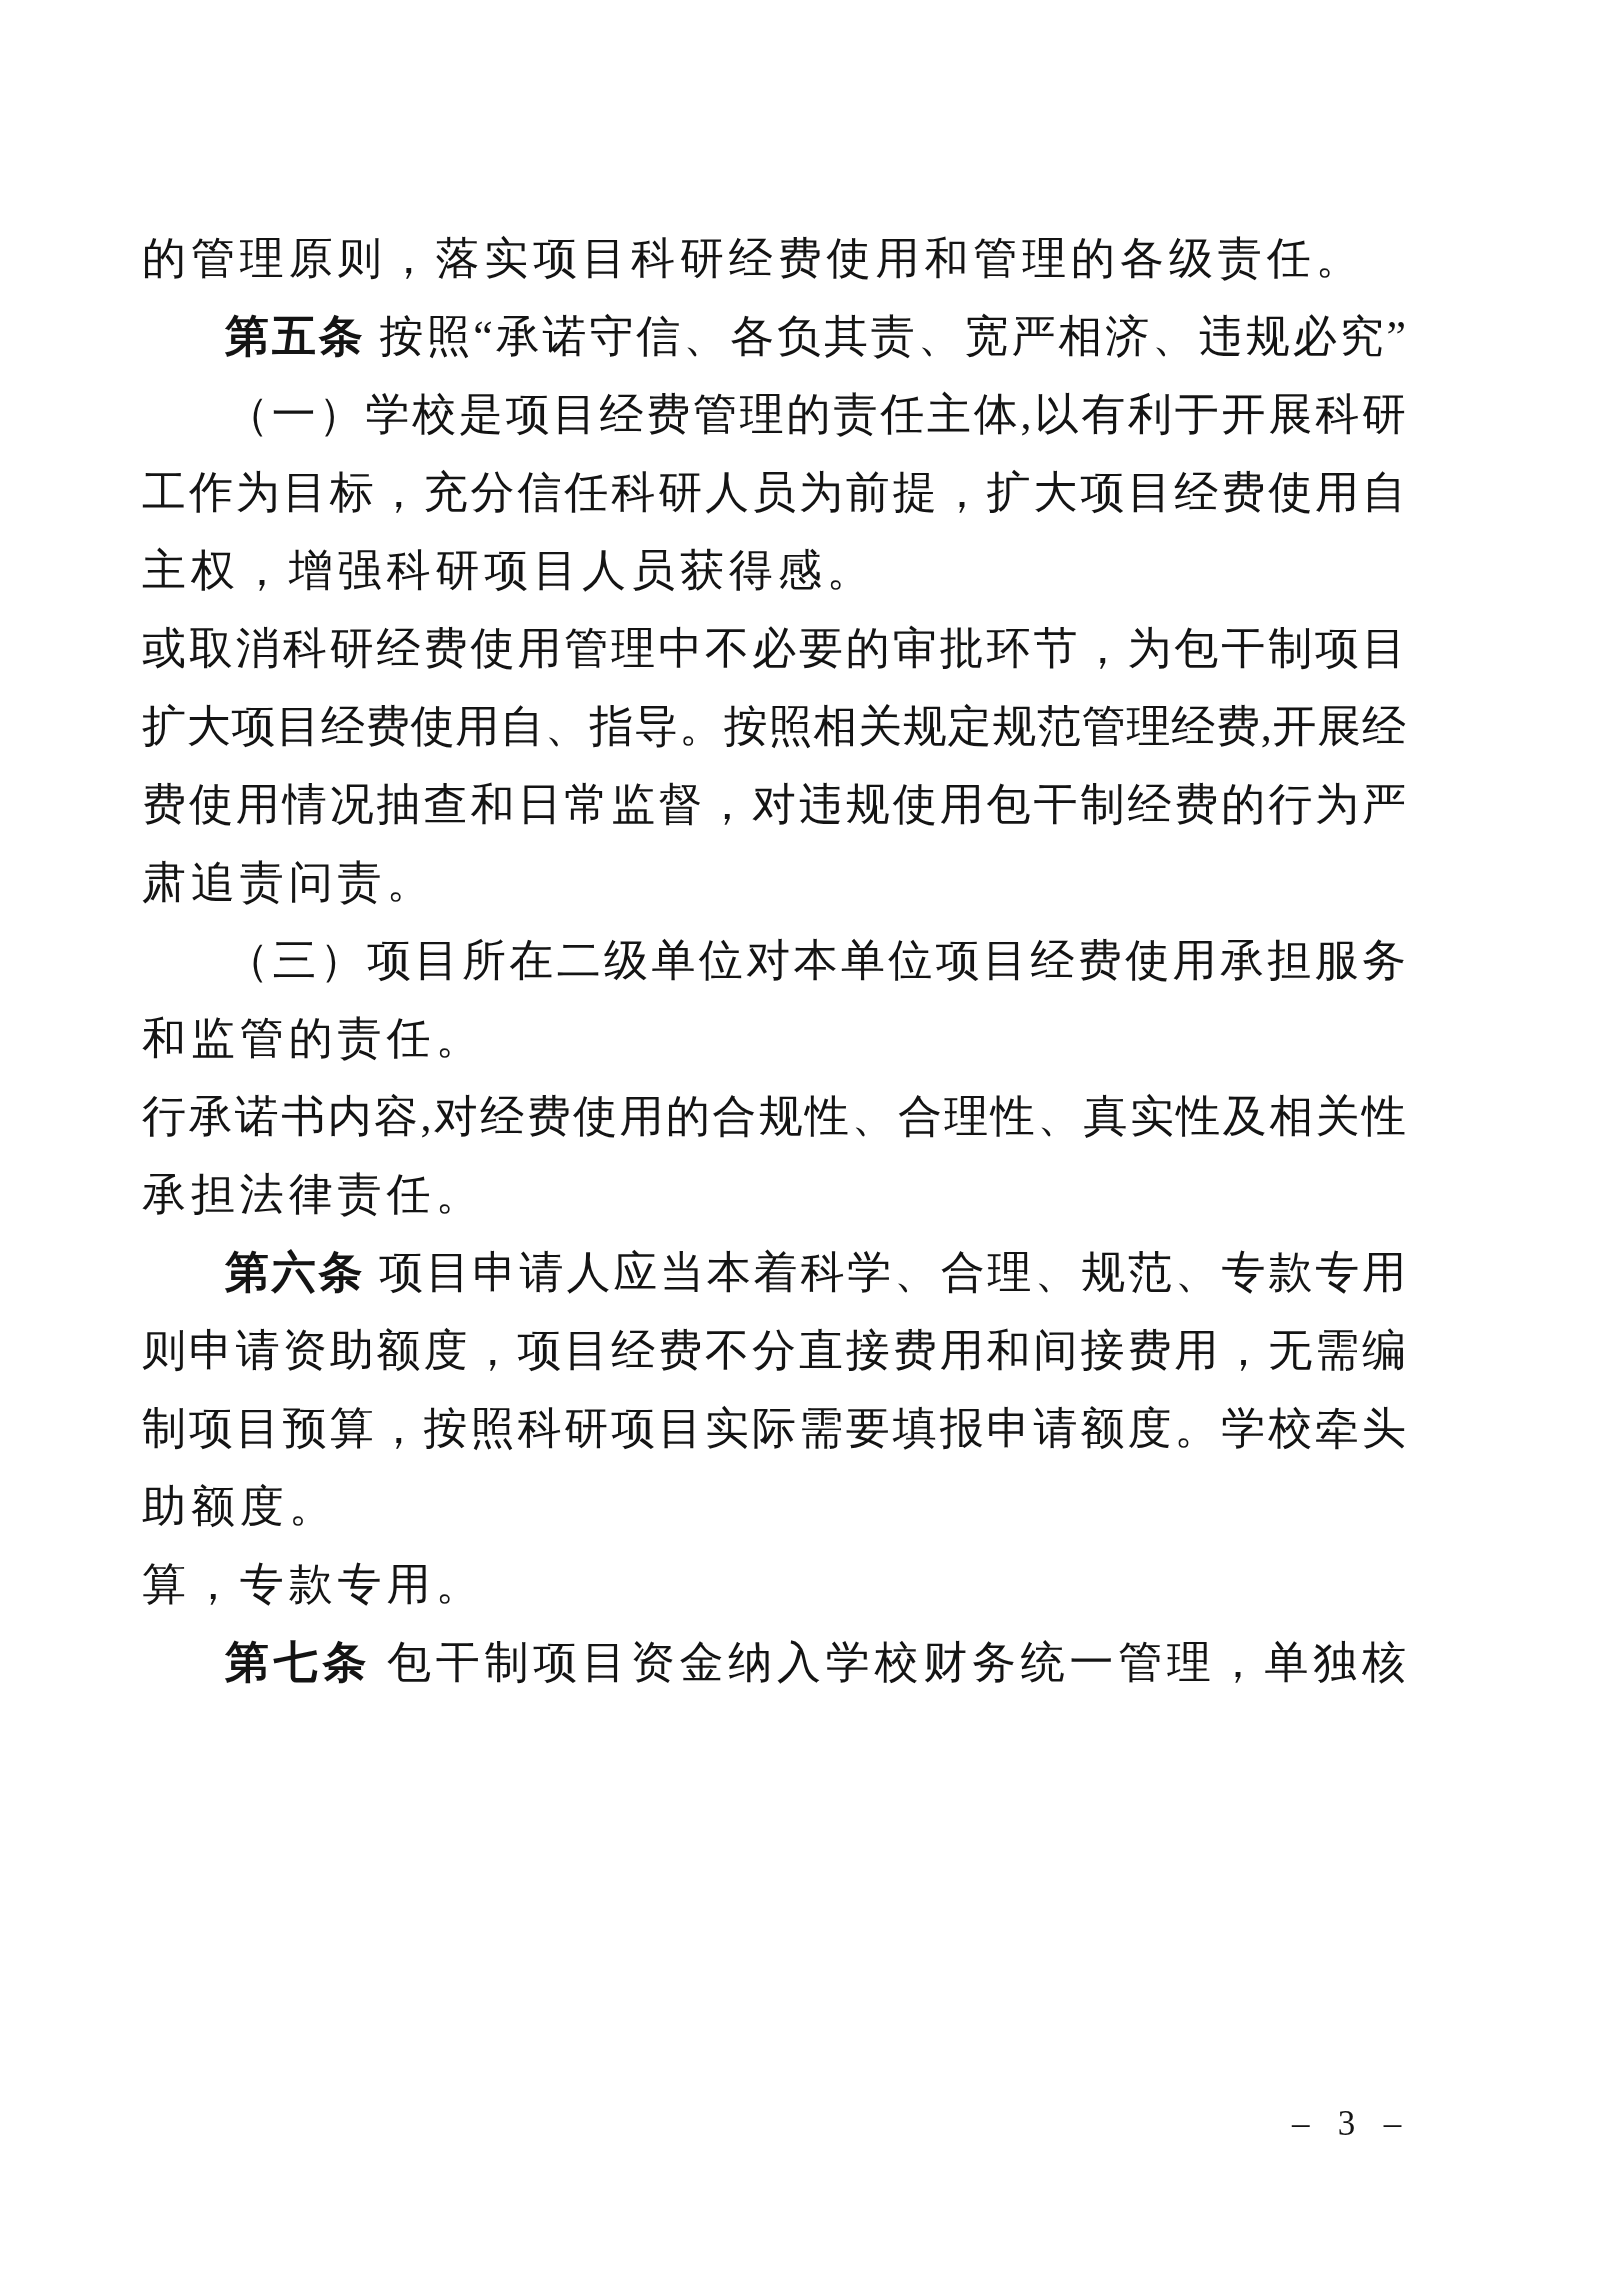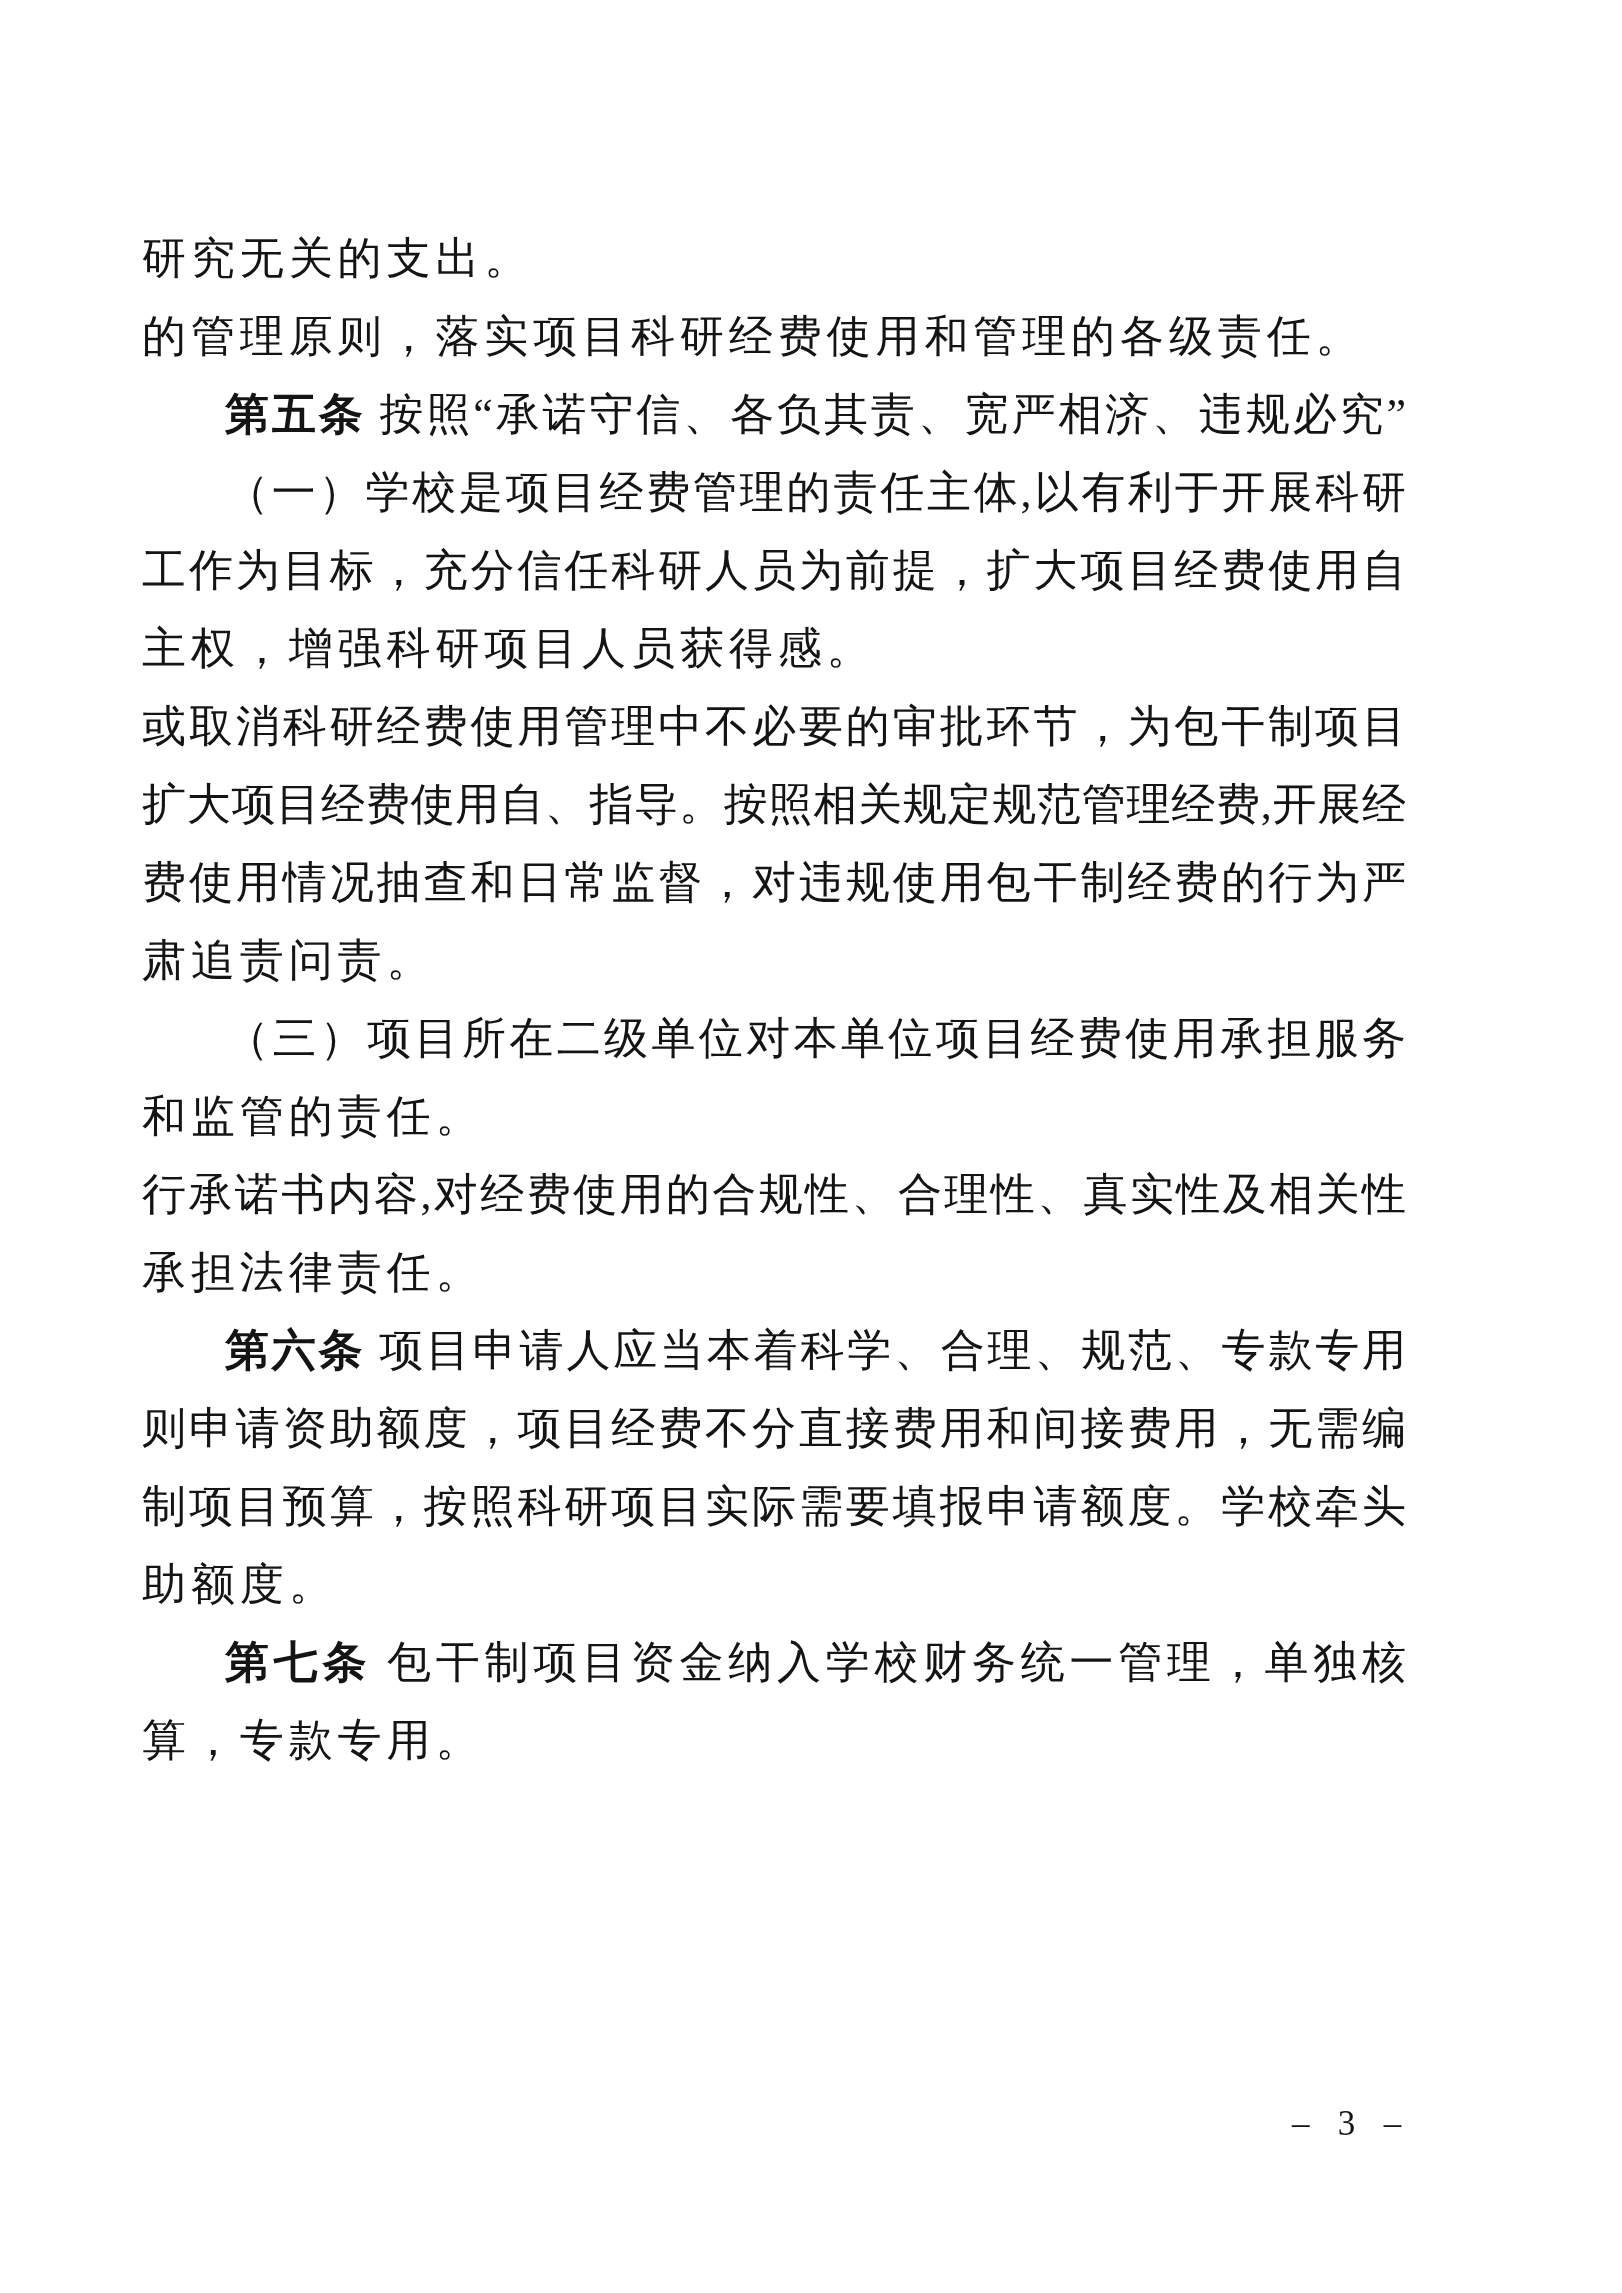--- a/index.html
+++ b/index.html
@@ -60,21 +60,20 @@
     color: #141414;
     line-height: 59px;
   }
 </style>
 </head>
 <body>
 
 <div class="page">
   <div class="text-block">
 
-    <div class="line"><span class="article-no"></span><span>研究无关的支出。</span></div>
 
     <div class="line"><span class="article-no"></span><span>的管理原则，落实项目科研经费使用和管理的各级责任。</span></div>
 
     <div class="line j ind"><span class="article-no">第五条</span><span> 按照“承诺守信、各负其责、宽严相济、违规必究”</span></div>
 
     <div class="line j ind"><span class="article-no"></span><span>（一）学校是项目经费管理的责任主体,以有利于开展科研</span></div>
 
     <div class="line j"><span class="article-no"></span><span>工作为目标，充分信任科研人员为前提，扩大项目经费使用自</span></div>
 
     <div class="line"><span class="article-no"></span><span>主权，增强科研项目人员获得感。</span></div>
@@ -99,21 +98,21 @@
 
     <div class="line j ind"><span class="article-no">第六条</span><span> 项目申请人应当本着科学、合理、规范、专款专用</span></div>
 
     <div class="line j"><span class="article-no"></span><span>则申请资助额度，项目经费不分直接费用和间接费用，无需编</span></div>
 
     <div class="line j"><span class="article-no"></span><span>制项目预算，按照科研项目实际需要填报申请额度。学校牵头</span></div>
 
 
     <div class="line"><span class="article-no"></span><span>助额度。</span></div>
 
+    <div class="line"><span class="article-no"></span><span>算，专款专用。</span></div>
+
     <div class="line j ind"><span class="article-no">第七条</span><span> 包干制项目资金纳入学校财务统一管理，单独核</span></div>
-
-    <div class="line"><span class="article-no"></span><span>算，专款专用。</span></div>
 
   </div>
 
   <div class="page-number">– 3 –</div>
 </div>
 
 
 </body></html>

